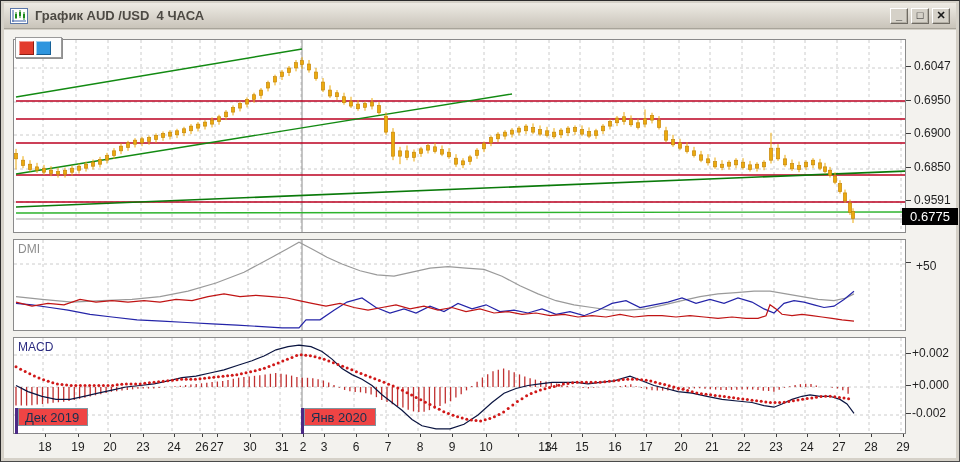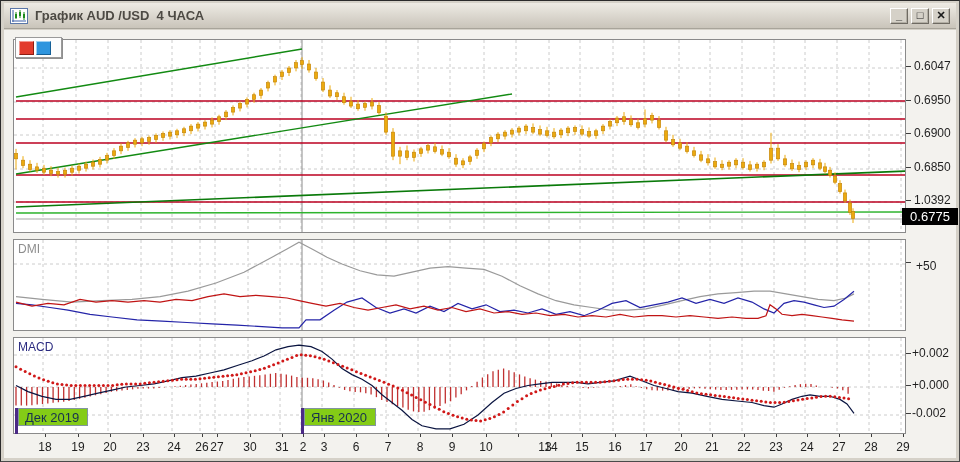--- a/index.html
+++ b/index.html
@@ -29,21 +29,21 @@
                 padding-left:3px;gap:2px;z-index:5;}
   .mini-btn{width:15px;height:14px;border:1px solid;cursor:pointer;}
   .mini-red{background:#e23b2c;border-color:#f4978e #8c1d12 #8c1d12 #f4978e;}
   .mini-blue{background:#2e95de;border-color:#9ed1f2 #145f96 #145f96 #9ed1f2;}
   .axis-label{position:absolute;font-size:12px;color:#1f1f1f;white-space:nowrap;}
   .tick{position:absolute;background:#3c3c3c;}
   .price-badge{position:absolute;left:898px;top:178px;width:56px;height:17px;background:#000000;
                color:#fff;font-size:13px;text-align:center;line-height:17px;}
   .month-badge{position:absolute;height:26px;display:flex;z-index:4;}
   .month-bar{width:3px;height:26px;background:#4b2a85;}
-  .month-box{height:18px;background:#84cc16;border:1px solid #81959f;color:#173050;
+  .month-box{height:18px;background:#ef4444;border:1px solid #81959f;color:#173050;
              font-size:13px;padding:1px 8px 0 6px;white-space:nowrap;}
   .xlabels{position:absolute;left:9px;top:404px;width:900px;height:22px;}
   .xlabel{position:absolute;top:6px;width:28px;margin-left:-14px;text-align:center;font-size:12px;color:#1f1f1f;}
 </style>
 </head>
 <body>
 
 <div class="window">
   <div class="titlebar">
     <div class="title-icon">
@@ -789,21 +789,21 @@
     <div id="right-axis">
         <div class="tick" style="left: 902px; top: 36px; width: 5px; height: 1px;"></div>
         <div class="axis-label" style="left: 910px; top: 29px;">0.6047</div>
         <div class="tick" style="left: 902px; top: 70px; width: 5px; height: 1px;"></div>
         <div class="axis-label" style="left: 910px; top: 63px;">0.6950</div>
         <div class="tick" style="left: 902px; top: 103px; width: 5px; height: 1px;"></div>
         <div class="axis-label" style="left: 910px; top: 96px;">0.6900</div>
         <div class="tick" style="left: 902px; top: 137px; width: 5px; height: 1px;"></div>
         <div class="axis-label" style="left: 910px; top: 130px;">0.6850</div>
         <div class="tick" style="left: 902px; top: 170px; width: 5px; height: 1px;"></div>
-        <div class="axis-label" style="left: 910px; top: 163px;">1.0392</div>
+        <div class="axis-label" style="left: 910px; top: 163px;">0.9591</div>
         <div class="tick" style="left: 902px; top: 232px; width: 5px; height: 1px;"></div>
         <div class="axis-label" style="left: 912px; top: 229px;">+50</div>
         <div class="tick" style="left: 902px; top: 323px; width: 5px; height: 1px;"></div>
         <div class="axis-label" style="left: 908px; top: 316px;">+0.002</div>
         <div class="tick" style="left: 902px; top: 355px; width: 5px; height: 1px;"></div>
         <div class="axis-label" style="left: 908px; top: 348px;">+0.000</div>
         <div class="tick" style="left: 902px; top: 383px; width: 5px; height: 1px;"></div>
         <div class="axis-label" style="left: 908px; top: 376px;">-0.002</div>
       </div>
     <div class="price-badge">0.6775</div>

